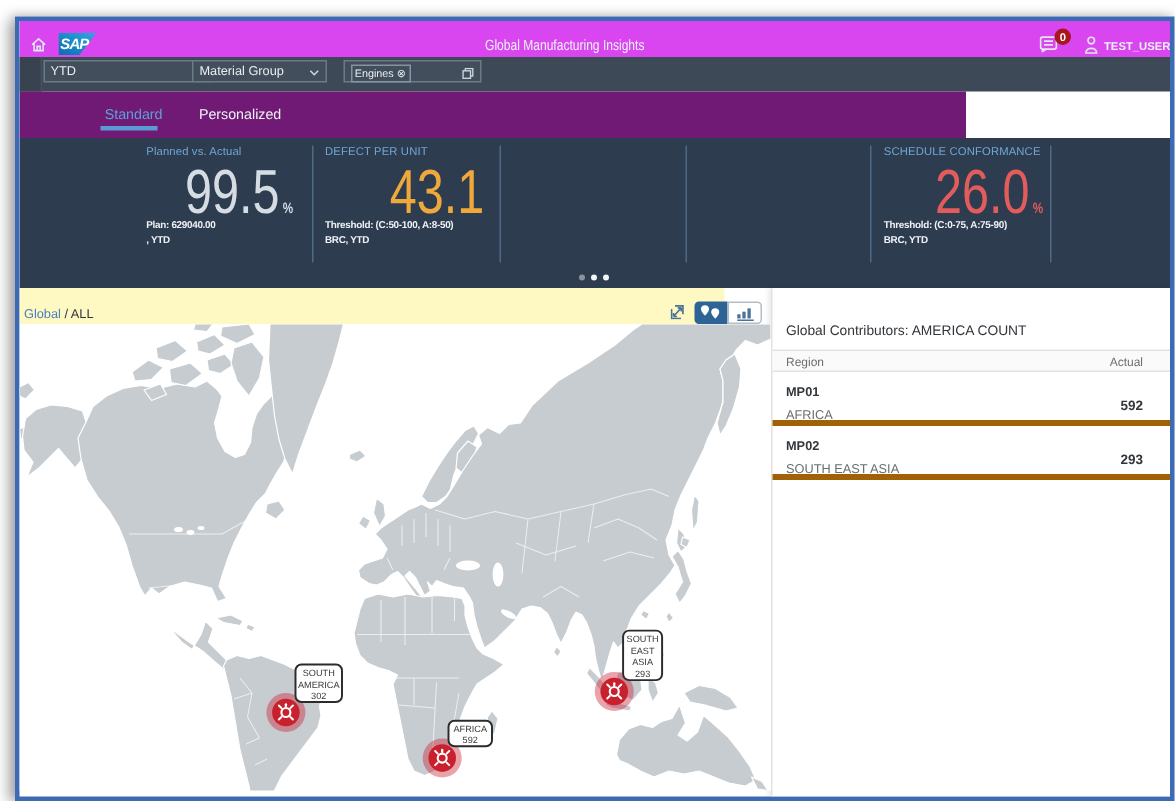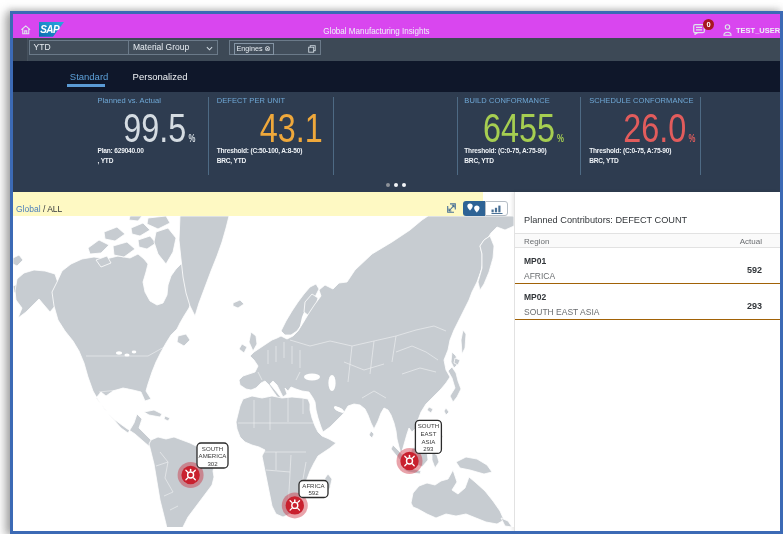--- a/index.html
+++ b/index.html
@@ -4,34 +4,34 @@
 *{margin:0;padding:0;box-sizing:border-box;-webkit-font-smoothing:antialiased}
 html,body{width:783px;height:534px;background:#fff;font-family:"Liberation Sans",sans-serif;overflow:hidden}
 #app{position:absolute;left:10px;top:11px;right:0;bottom:0;border:3px solid #3c6ab5;background:#fff;
  box-shadow:-5px 2px 9px rgba(110,110,110,.5),-2px -2px 6px rgba(130,130,130,.35)}
 #inner{position:absolute;inset:0;overflow:hidden}
 .abs{position:absolute}
 #hdr{position:absolute;left:0;top:0;width:767px;height:23.5px;background:#d946ef}
 #fbar{position:absolute;left:0;top:23.5px;width:767px;height:23px;background:#3d4956}
 .fbox{position:absolute;top:2.8px;height:14.7px;background:#424e5b;border:1px solid #6b7a89;color:#e8edf2;font-size:8.5px;line-height:13px;padding-left:4px}
 .chev{position:absolute;right:4px;top:4px;width:7px;height:7px}
-#tabs{position:absolute;left:0;top:46.5px;width:767px;height:31.5px;background:#0f172a}
+#tabs{position:absolute;left:0;top:46.5px;width:631px;height:31.5px;background:#701a75}
 #kpi{position:absolute;left:0;top:78px;width:767px;height:100px;background:#2e3c50}
 .sep{position:absolute;top:5px;height:78px;width:1px;background:#4e6a84}
 .tile{position:absolute;top:0;height:100px}
 .klabel{position:absolute;top:4px;left:0;font-size:7.5px;color:#6fa8d6;letter-spacing:.1px;white-space:nowrap}
 .bignum{position:absolute;top:12px;right:0;font-size:41.5px;font-weight:400;white-space:nowrap;transform:scaleX(0.78);transform-origin:100% 50%}
 .pct{font-size:10px;font-weight:700;letter-spacing:0}
 .sub1{position:absolute;top:55px;left:0;font-size:6.6px;font-weight:700;letter-spacing:-0.2px;color:#eef2f6;white-space:nowrap}
 .sub2{position:absolute;top:64.5px;left:0;font-size:6.6px;font-weight:700;letter-spacing:-0.2px;color:#eef2f6;white-space:nowrap}
 .dot{position:absolute;top:91px;width:4.2px;height:4.2px;border-radius:50%}
 #mtb{position:absolute;left:0;top:178px;width:470px;height:24px;background:#fef9c3}
 #panel{position:absolute;left:501px;top:178px;width:266px;height:339px;background:#fff;border-left:1px solid #e2e2e2;box-shadow:-2px 0 3px rgba(0,0,0,.08)}
 #mapwrap{position:absolute;left:0;top:202px;width:501px;height:311px;background:#fff;overflow:hidden}
-.prow{position:relative;height:36px;border-bottom:1px solid #a16207}
+.prow{position:relative;height:36px;border-bottom:4px solid #a16207}
 .r1{position:absolute;left:9px;top:8px;font-size:8.5px;font-weight:700;color:#32363a}
 .r2{position:absolute;left:9px;top:23px;font-size:8.5px;color:#6a6d70}
 .rv{position:absolute;right:19px;top:17px;font-size:9px;font-weight:700;color:#32363a}
 </style></head>
 <body>
 <div id="app">
     <div id="inner">
 
   <div id="hdr">
     <svg class="abs" style="left:6.6px;top:10.1px" width="11.5" height="11.5" viewBox="0 0 16 16">
@@ -94,26 +94,20 @@
       <div class="bignum" style="color:#d5dce2;right:13px">99.5<span class="pct">&nbsp;%</span></div>
       <div class="sub1">Plan: 629040.00</div>
       <div class="sub2">, YTD</div>
     </div>
     <div class="tile" style="left:203.7px;width:116.3px">
       <div class="klabel">DEFECT PER UNIT</div>
       <div class="bignum" style="color:#efa83b;right:10px">43.1</div>
       <div class="sub1">Threshold: (C:50-100, A:8-50)</div>
       <div class="sub2">BRC, YTD</div>
     </div>
-    <div class="tile" style="left:451.3px;width:115.7px">
-      <div class="klabel">BUILD CONFORMANCE</div>
-      <div class="bignum" style="color:#a6ce51;right:15.6px">6455<span class="pct">&nbsp;%</span></div>
-      <div class="sub1">Threshold: (C:0-75, A:75-90)</div>
-      <div class="sub2">BRC, YTD</div>
-    </div>
     <div class="tile" style="left:576.2px;width:110.8px">
       <div class="klabel">SCHEDULE CONFORMANCE</div>
       <div class="bignum" style="color:#e25c5c;right:4.3px">26.0<span class="pct">&nbsp;%</span></div>
       <div class="sub1">Threshold: (C:0-75, A:75-90)</div>
       <div class="sub2">BRC, YTD</div>
     </div>
     <div class="dot" style="left:372.5px;background:#8d9299"></div>
     <div class="dot" style="left:380.9px;background:#f2f5f8"></div>
     <div class="dot" style="left:388.6px;background:#f2f5f8"></div>
   </div>
@@ -134,21 +128,21 @@
       <svg style="position:absolute;left:5px;top:2.8px" width="12" height="9" viewBox="0 0 12 9">
         <rect x="0.5" y="4.5" width="2.2" height="2.8" fill="#4a7196"></rect>
         <rect x="3.9" y="2.8" width="2.2" height="4.5" fill="#4a7196"></rect>
         <rect x="7.3" y="0.6" width="2.2" height="6.7" fill="#4a7196"></rect>
         <rect x="0.5" y="8" width="11" height="1" fill="#4a7196"></rect>
       </svg>
     </div>
   </div>
 
   <div id="panel">
-    <div class="abs" style="left:9px;top:22.5px;font-size:9.2px;color:#32363a">Planned Contributors: DEFECT COUNT</div>
+    <div class="abs" style="left:9px;top:22.5px;font-size:9.2px;color:#32363a">Global Contributors: AMERICA COUNT</div>
     <div class="abs" style="left:0;top:41.3px;width:266px;height:14.9px;background:#fafafa;border-top:1px solid #e2e2e2;border-bottom:1px solid #e2e2e2">
       <span class="abs" style="left:9px;top:3px;font-size:8px;color:#6a6d70">Region</span>
       <span class="abs" style="right:19px;top:3px;font-size:8px;color:#6a6d70">Actual</span>
     </div>
     <div class="abs" style="left:0;top:56.2px;width:266px">
       <div class="prow">
             <div class="r1">MP01</div>
             <div class="r2">AFRICA</div>
             <div class="rv">592</div>
           </div>

